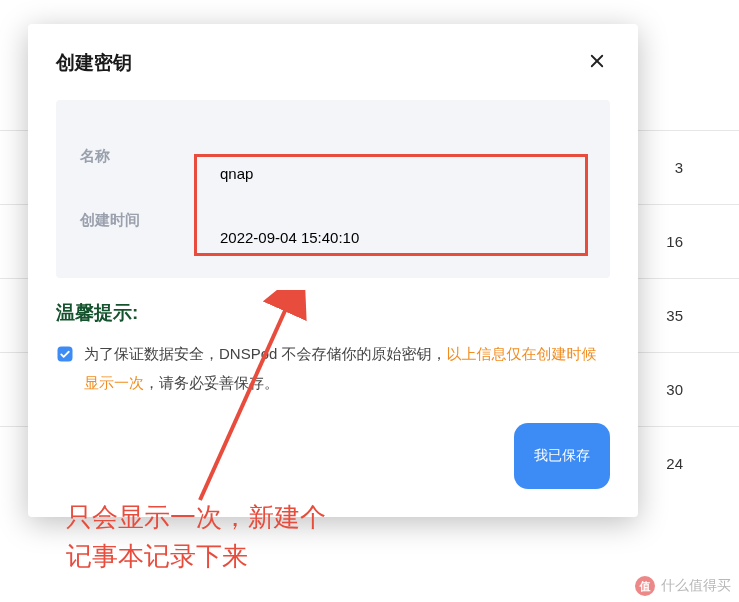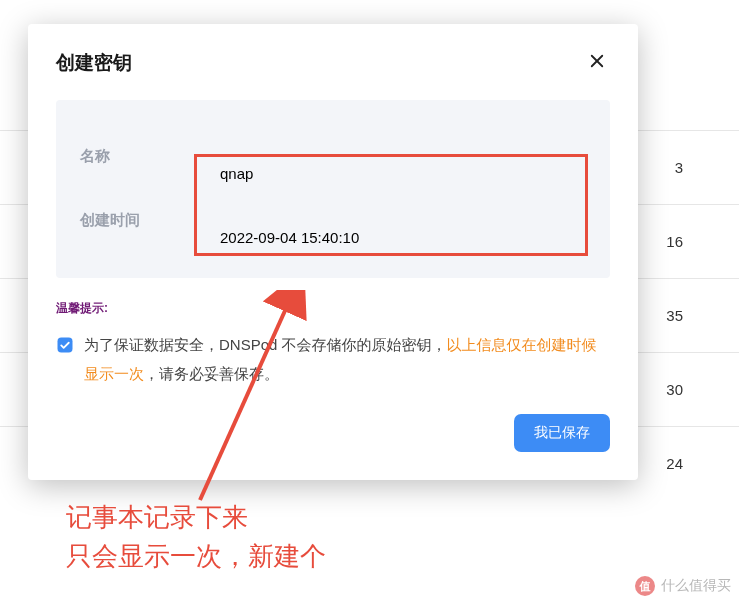--- a/index.html
+++ b/index.html
@@ -12,27 +12,27 @@
   .close-icon { cursor: pointer; padding: 4px; }
   .close-icon svg { width: 18px; height: 18px; }
   .info-box { background: #f3f5f9; border-radius: 4px; padding: 24px 30px 26px 24px; margin-bottom: 22px; }
   .info-row { display: flex; align-items: center; min-height: 40px; padding: 6px 0; font-size: 15px; }
   .info-label { width: 140px; color: #9aa0ac; flex-shrink: 0; font-weight: bold; }
   .info-value { color: #000000; display: flex; align-items: center; gap: 8px; flex-wrap: wrap; margin-top: 35px; }
   .redbox { position: absolute; border: 3px solid #e74c3c; pointer-events: none; }
   .blur-chunk { display: inline-block; background: #d6d6d6; border-radius: 2px; filter: blur(4px); height: 18px; }
   .copy-icon { cursor: pointer; }
   .copy-icon svg { width: 16px; height: 16px; display: block; }
-  .tips-header { font-size: 12px; font-weight: 600; color: #701a75; margin-bottom: 14px; }
+  .tips-header { font-size: 19px; font-weight: 600; color: #14532d; margin-bottom: 14px; }
   .tips-body { display: flex; align-items: flex-start; gap: 10px; font-size: 15px; line-height: 1.9; color: #444; }
   .check-icon { flex-shrink: 0; margin-top: 5px; }
   .check-icon svg { width: 18px; height: 18px; display: block; }
   .highlight { color: #f28c1f; }
   .modal-footer { display: flex; justify-content: flex-end; margin-top: 26px; }
-  .btn-primary { background: #3d8cf5; color: #fff; border: none; border-radius: 7px; padding: 10px 20px; font-size: 14px; cursor: pointer; }
+  .btn-primary { background: #3d8cf5; color: #fff; border: none; border-radius: 14px; padding: 24px 20px; font-size: 14px; cursor: pointer; }
   .arrow-svg { position: absolute; pointer-events: none; }
   .annotation { position: absolute; color: #e74c3c; font-size: 26px; line-height: 1.5; pointer-events: none; font-weight: 400; }
   .watermark { position: absolute; right: 8px; bottom: 6px; display: flex; align-items: center; gap: 6px; opacity: .6; color: #888; font-size: 14px; }
   .watermark-logo { width: 20px; height: 20px; border-radius: 50%; background: #e03a3a; display: flex; align-items: center; justify-content: center; color: #fff; font-size: 11px; font-weight: bold; }
 </style>
 </head>
 <body>
 
 <div class="bg-rows">
   <div class="bg-row">
@@ -97,20 +97,20 @@
 <svg class="arrow-svg" style="left:170px; top:290px; width:160px; height:220px;" viewBox="0 0 160 220">
   <defs>
     <marker id="ah" markerWidth="12" markerHeight="12" refX="2" refY="6" orient="auto">
       <path d="M0,0 L12,6 L0,12 Z" fill="#e74c3c"></path>
     </marker>
   </defs>
   <line x1="30" y1="210" x2="118" y2="14" stroke="#e74c3c" stroke-width="4" marker-end="url(#ah)"></line>
 </svg>
 
 <div class="annotation" style="left:66px; top:498px;">
+  <div>只会显示一次，新建个</div>
   <div>记事本记录下来</div>
-  <div>只会显示一次，新建个</div>
 </div>
 
 <div class="watermark">
   <div class="watermark-logo">值</div>
   <span>什么值得买</span>
 </div>
 
 </body></html>

